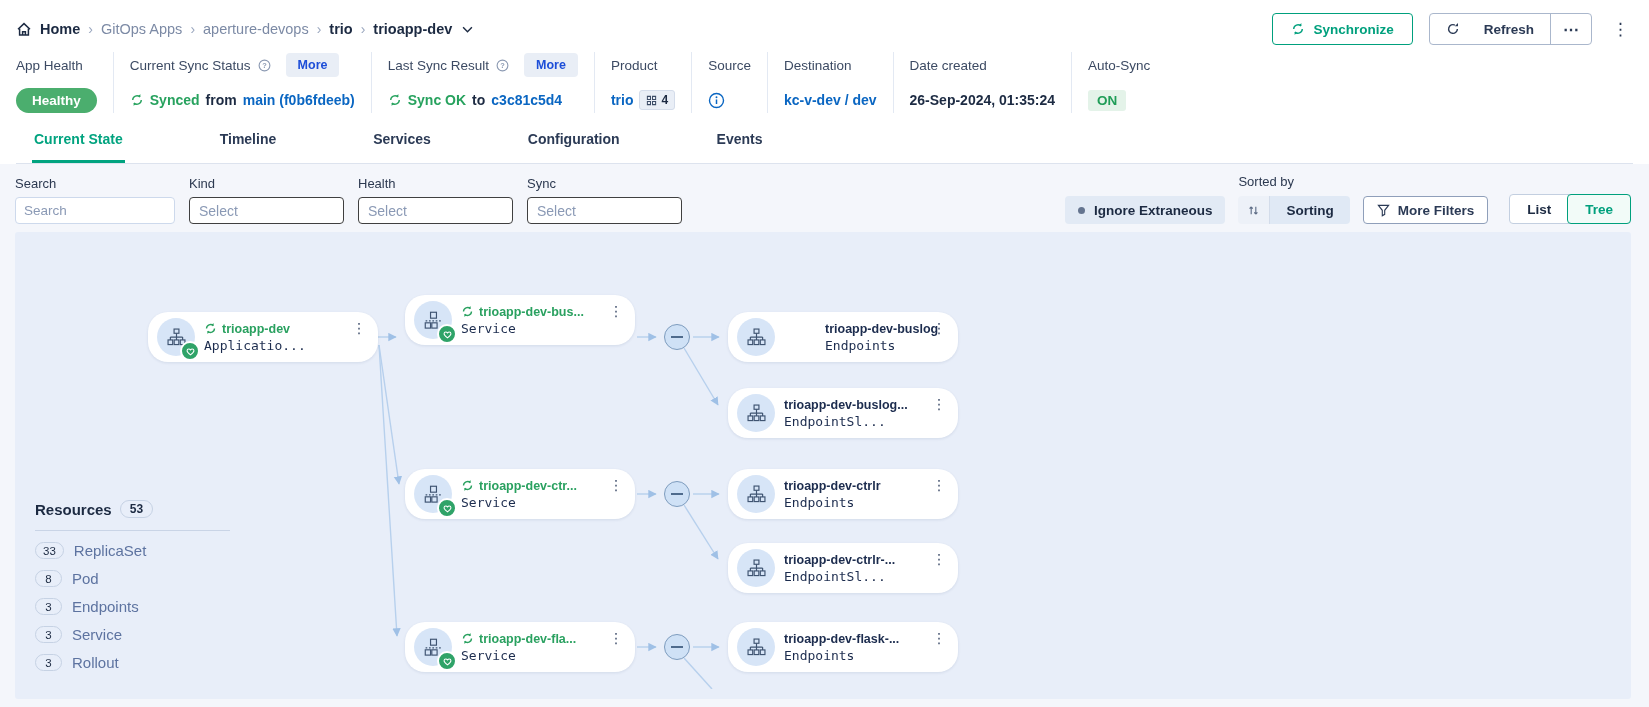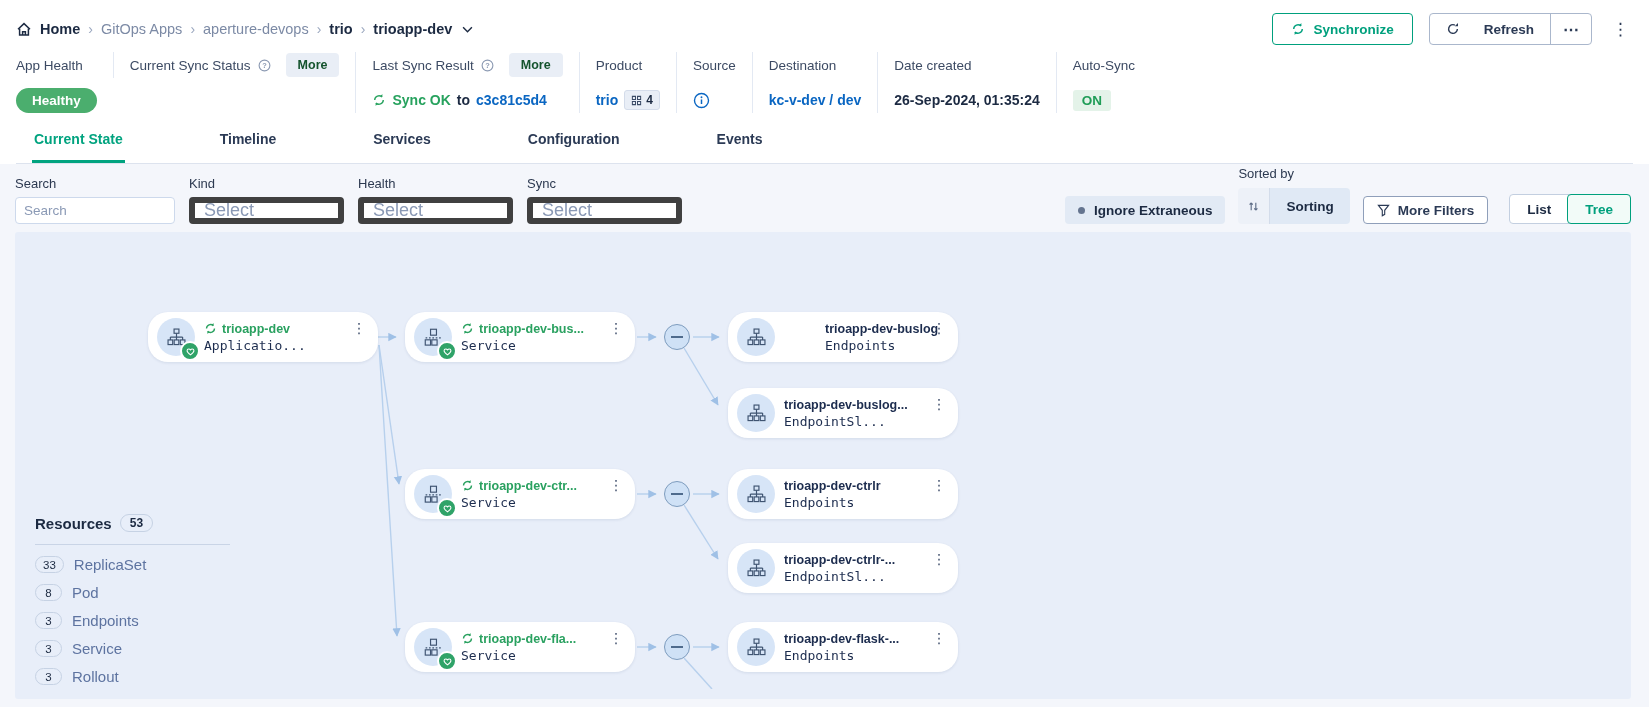--- a/index.html
+++ b/index.html
@@ -23,21 +23,21 @@
   .btn-ellipsis { display:flex; align-items:center; padding:0 12px; border-left:1px solid #aab7cc; color:#2b3a55; font-weight:700; cursor:pointer; }
   .kebab-top { font-size:17px; color:#2b3a55; cursor:pointer; padding:0 4px; }
 
   
   .status-bar { display:flex; align-items:flex-start; margin-top:4px; }
   .sgroup { display:flex; flex-direction:column; gap:9px; padding:0 16px; }
   .sgroup:first-child { padding-left:0; }
   .sgroup + .sgroup { border-left:1px solid #e3e9f3; }
   .sg-head { display:flex; align-items:center; gap:7px; font-size:13.5px; color:#3c4a63; height:26px; }
   .sg-val { display:flex; align-items:center; gap:6px; font-size:14px; height:26px; }
-  .more-btn { background:#e9eef6; border-radius:4px; padding:5px 12px; font-weight:700; font-size:12.5px; color:#14532d; margin-left:8px; cursor:pointer; }
+  .more-btn { background:#e9eef6; border-radius:4px; padding:5px 12px; font-weight:700; font-size:12.5px; color:#1d4ed8; margin-left:8px; cursor:pointer; }
   .pill-healthy { background:#4bae6e; color:#fff; font-weight:700; font-size:13.5px; border-radius:14px; padding:5px 16px; }
   .green-state { color:#27a25e; font-weight:700; }
   .dark-word { color:#1c2a42; font-weight:600; }
   .blue-link { color:#0a66c2; font-weight:600; cursor:pointer; }
   .chip-count { display:inline-flex; align-items:center; gap:4px; background:#e9eef6; border:1px solid #d4dcea; border-radius:3px; padding:2px 6px; font-size:12px; font-weight:700; color:#1c2a42; }
   .on-badge { background:#e4f3e9; color:#1f9d57; font-weight:700; font-size:13.5px; padding:3px 9px; border-radius:3px; }
   .ic { display:inline-flex; }
 
   
   .tabs { display:flex; gap:93px; margin-top:12px; padding:0 16px; border-bottom:1px solid #dde3ee; }
@@ -45,27 +45,27 @@
   .tab.active { color:#00a37f; border-bottom-color:#00a37f; }
 
   
   .content { background:#f4f6fb; height:535px; padding:12px 18px 0 15px; display:flex; flex-direction:column; }
   .filter-row { display:flex; align-items:flex-end; }
   .fgroup { display:flex; flex-direction:column; gap:6px; margin-right:14px; }
   .flabel { font-size:13px; font-weight:500; color:#2c3950; }
   .search-box { display:flex; width:160px; height:27px; border:1px solid #cdd9ec; border-radius:4px; background:#fff; overflow:hidden; }
   .search-box input { border:0; outline:0; flex:1; padding:0 8px; font-size:13.5px; color:#2c3950; font-family:inherit; background:transparent; }
   .search-box input::placeholder { color:#8a99b5; }
-  .select-box { width:155px; height:27px; border:6px solid #404040; border-radius:4px; background:#fff; display:flex; align-items:center; padding:0 9px; font-size:18px; color:#8a99b5; cursor:pointer; }
+  .select-box { width:155px; height:27px; border:1px solid #404040; border-radius:4px; background:#fff; display:flex; align-items:center; padding:0 9px; font-size:14px; color:#8a99b5; cursor:pointer; }
   .filter-right { margin-left:auto; display:flex; align-items:flex-end; gap:13px; }
   .btn-ignore { display:flex; align-items:center; gap:9px; height:28px; padding:0 13px; background:#e2eaf5; border-radius:4px; font-weight:700; font-size:13.5px; color:#1c2a42; cursor:pointer; }
   .dot { width:7px; height:7px; border-radius:50%; background:#64748f; }
   .sort-wrap { position:relative; }
   .sort-label { position:absolute; top:-22px; left:0; font-size:13px; color:#2c3950; white-space:nowrap; }
-  .sorting { display:flex; height:36px; border-radius:4px; overflow:hidden; cursor:pointer; }
+  .sorting { display:flex; height:28px; border-radius:4px; overflow:hidden; cursor:pointer; }
   .sort-ic-seg { width:32px; background:#edf1f8; border-right:1px solid #d3dcea; display:flex; align-items:center; justify-content:center; }
   .sort-txt-seg { background:#e0e9f5; display:flex; align-items:center; padding:0 16px; font-weight:700; font-size:13.5px; color:#1c2a42; }
   .btn-morefilters { display:flex; align-items:center; gap:8px; height:28px; padding:0 13px; background:#fff; border:1px solid #8f9fba; border-radius:4px; font-weight:700; font-size:13.5px; color:#2b3a55; cursor:pointer; }
   .view-toggle { display:flex; height:30px; border:1px solid #c3cfe0; border-radius:4px; background:#fff;margin-left:8px; }
   .vseg { display:flex; align-items:center; padding:0 17px; font-weight:700; font-size:13.5px; color:#1c2a42; cursor:pointer; }
   .vseg.active { border:1.5px solid #00a07d; border-radius:4px; margin:-1px; color:#00a07d; background:#f2fbf8; }
 
   
   .tree-panel { position:relative; margin-top:8px; background:#e8eef9; border-radius:3px; flex:1; overflow:hidden; width:1616px; }
   .edges { position:absolute; left:0; top:0; pointer-events:none; }
@@ -78,30 +78,30 @@
   .node { position:absolute; width:230px; height:50px; background:#fff; border-radius:20px;
     box-shadow:0 1px 3px rgba(20,50,100,0.10); display:flex; align-items:center; cursor:pointer; }
   .node-icon { position:relative; width:38px; height:38px; border-radius:50%; background:#d7e5f7; margin-left:9px; flex-shrink:0; display:flex; align-items:center; justify-content:center; }
   .health-bubble { position:absolute; right:-5px; bottom:-5px; width:20px; height:20px; border-radius:50%; background:#2fa368; border:2px solid #fff; display:flex; align-items:center; justify-content:center; }
   .node-text { margin-left:9px; display:flex; flex-direction:column; gap:2px; overflow:hidden; }
   .node-title { display:flex; align-items:center; gap:5px; font-size:12.5px; font-weight:700; color:#1c2c4e; white-space:nowrap; }
   .node-title.synced { color:#2aa160; }
   .node-kind { font-family:"DejaVu Sans Mono", monospace; font-size:13px; color:#1c2c4e; white-space:nowrap; }
   .node-kebab { position:absolute; right:12px; top:8px; font-size:14px; color:#3f4f6b; cursor:pointer; }
 
-  .pos-app {left:133px; top:80px;}  .pos-s1 {left:390px; top:80px;}  .pos-e1 {left:713px; top:80px;gap:41px;}
+  .pos-app {left:133px; top:80px;}  .pos-s1 {left:390px; top:63px;}  .pos-e1 {left:713px; top:80px;gap:41px;}
   .pos-es1 {left:713px; top:156px;} .pos-s2 {left:390px; top:237px;} .pos-e2 {left:713px; top:237px;}
   .pos-es2 {left:713px; top:311px;} .pos-s3 {left:390px; top:390px;} .pos-e3 {left:713px; top:390px;}
 
   .minus-btn { position:absolute; width:26px; height:26px; border-radius:50%; background:#cfe1f6; border:1.5px solid #7e9cbe; display:flex; align-items:center; justify-content:center; cursor:pointer; }
   .minus-bar { width:12px; height:2px; background:#4f6b8d; }
   .mb1 {left:649px; top:92px;} .mb2 {left:649px; top:249px;} .mb3 {left:649px; top:402px;}
 
   
-  .resources { position:absolute; left:20px; top:282px; width:195px; }
+  .resources { position:absolute; left:20px; top:268px; width:195px; }
   .res-head { display:flex; align-items:center; gap:8px; padding-bottom:12px; border-bottom:1px solid #c9d4e6; }
   .res-title { font-size:15px; font-weight:700; color:#1c2a42; }
   .res-total { border:1px solid #c6d2e4; border-radius:11px; padding:1px 9px; font-size:12px; font-weight:700; color:#1c2a42; background:transparent; }
   .res-item { display:flex; align-items:center; gap:10px; margin-top:11px; cursor:pointer; }
   .res-count { min-width:27px; text-align:center; border:1px solid #c6d2e4; border-radius:11px; font-size:11.5px; padding:1.5px 7px; color:#1c2a42; }
   .res-kind { font-size:15px; color:#5d73a0; }
 </style>
 </head>
 <body>
 
@@ -174,20 +174,33 @@
     <div class="sgroup">
       <div class="sg-head">
         <span>Current Sync Status</span>
         <span class="ic">
           <svg width="13" height="13" viewBox="0 0 14 14">
               <circle cx="7" cy="7" r="5.8" fill="none" stroke="#8b99b2" stroke-width="1.2"></circle>
               <text x="7" y="10" font-size="8" text-anchor="middle" fill="#8b99b2" font-weight="bold">?</text>
             </svg>
         </span>
         <span class="more-btn">More</span>
+      </div>
+      <div class="sg-val">
+        <span class="ic">
+          <svg width="14" height="14" viewBox="0 0 16 16" color="#27a25e">
+              <path d="M12.9 8a4.9 4.9 0 0 1-8.4 3.4" fill="none" stroke="currentColor" stroke-width="1.6"></path>
+              <path d="M3.1 8a4.9 4.9 0 0 1 8.4-3.4" fill="none" stroke="currentColor" stroke-width="1.6"></path>
+              <path d="M4 14.6l.3-3.3 2.9 1.2z" fill="currentColor"></path>
+              <path d="M12 1.4l-.3 3.3-2.9-1.2z" fill="currentColor"></path>
+            </svg>
+        </span>
+        <span class="green-state">Synced</span>
+        <span class="dark-word">from</span>
+        <span class="blue-link">main (f0b6fdeeb)</span>
       </div>
     </div>
     <div class="sgroup">
       <div class="sg-head">
         <span>Last Sync Result</span>
         <span class="ic">
           <svg width="13" height="13" viewBox="0 0 14 14">
               <circle cx="7" cy="7" r="5.8" fill="none" stroke="#8b99b2" stroke-width="1.2"></circle>
               <text x="7" y="10" font-size="8" text-anchor="middle" fill="#8b99b2" font-weight="bold">?</text>
             </svg>

